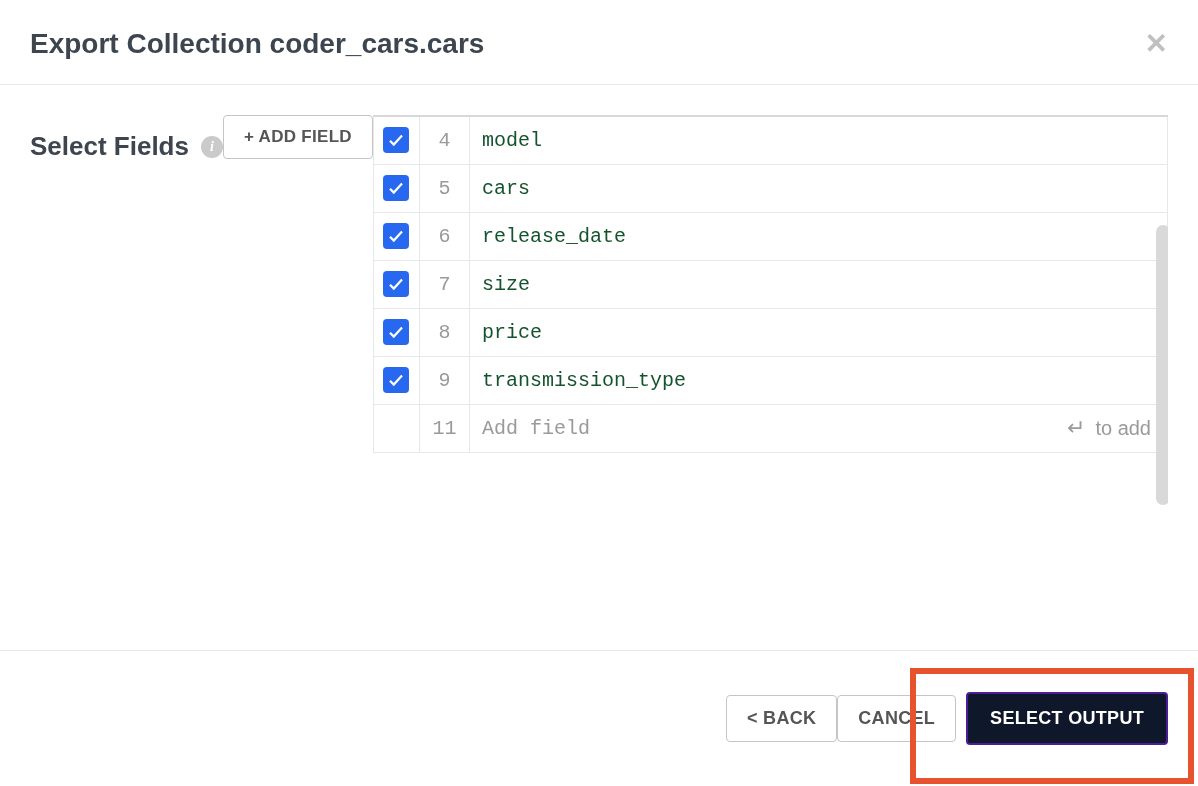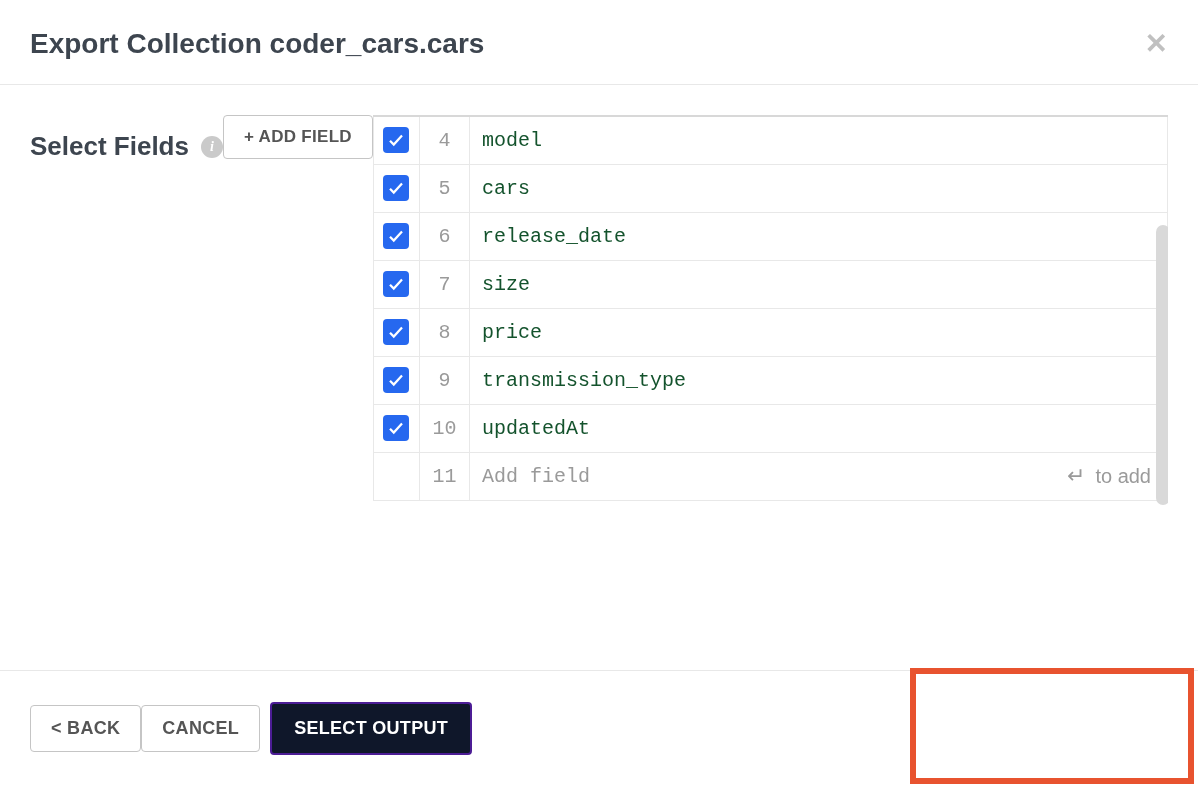--- a/index.html
+++ b/index.html
@@ -166,23 +166,23 @@
       position: absolute;
       right: -2px;
       top: 110px;
       width: 14px;
       height: 280px;
       background: #d9d9d9;
       border-radius: 7px;
     }
     .modal-footer {
       border-top: 1px solid #e8e8e8;
-      padding: 31px 30px;
-      display: flex;
-      justify-content: flex-start;
+      padding: 41px 30px;
+      display: flex;
+      justify-content: flex-end;
       align-items: center;
     }
     .footer-right {
       display: flex;
       gap: 10px;
       align-items: center;
     }
     .btn {
       padding: 12px 20px;
       border-radius: 4px;
@@ -286,29 +286,20 @@
             </tr>
             <tr class="field-row">
               <td class="check-cell"><span class="checkbox">
                   <svg viewBox="0 0 24 24">
                     <polyline points="4,13 9,18 20,6"></polyline>
                   </svg>
                 </span></td>
               <td class="num-cell">9</td>
               <td class="name-cell">transmission_type</td>
             </tr>
-            <tr class="field-row">
-              <td class="check-cell"><span class="checkbox">
-                  <svg viewBox="0 0 24 24">
-                    <polyline points="4,13 9,18 20,6"></polyline>
-                  </svg>
-                </span></td>
-              <td class="num-cell">10</td>
-              <td class="name-cell">updatedAt</td>
-            </tr>
             <tr class="field-row add-row">
               <td class="check-cell"></td>
               <td class="num-cell">11</td>
               <td class="name-cell">Add field<span class="add-hint">
                   <span class="enter-icon">↵</span>
                   <span>to add</span>
                 </span></td>
             </tr>
           </tbody>
       </table>

